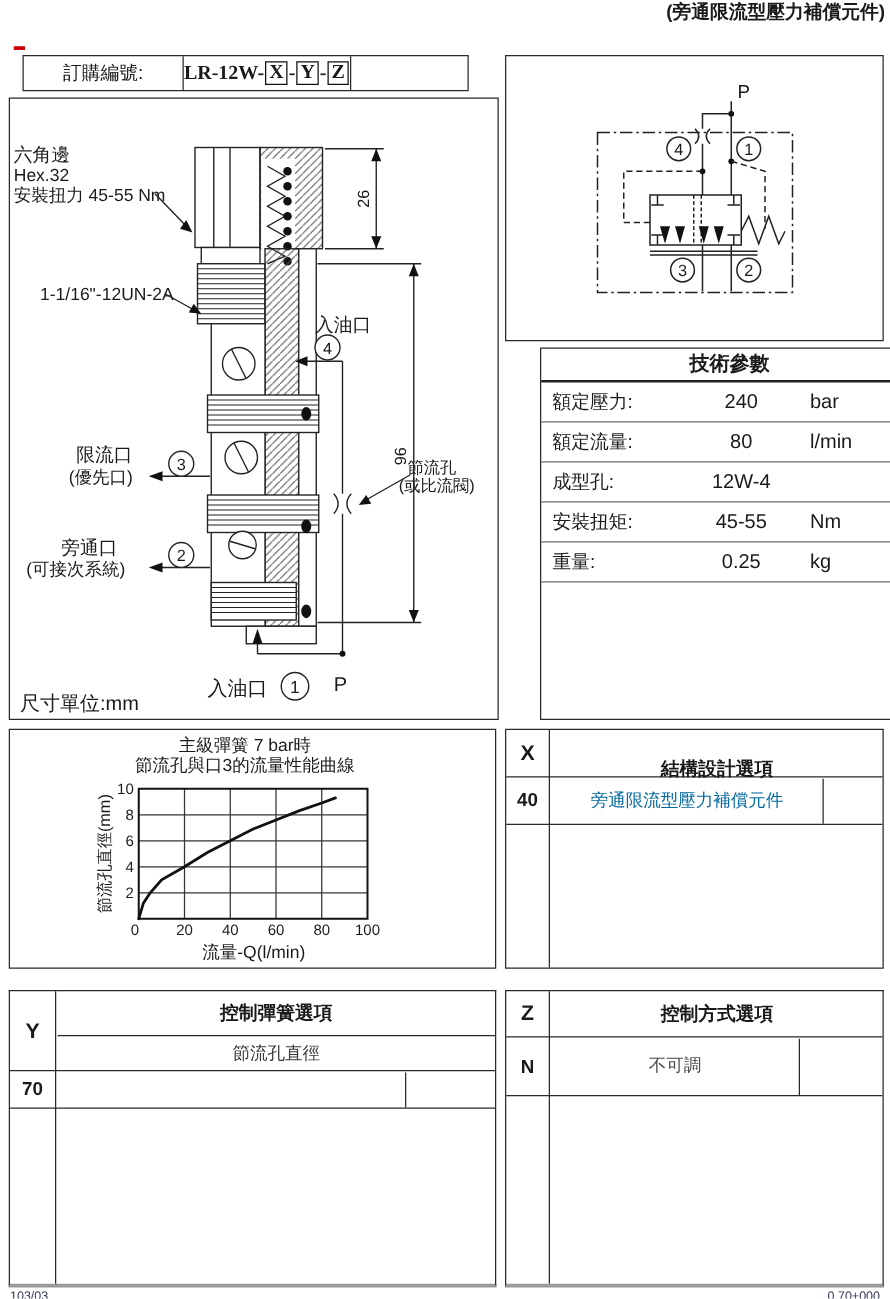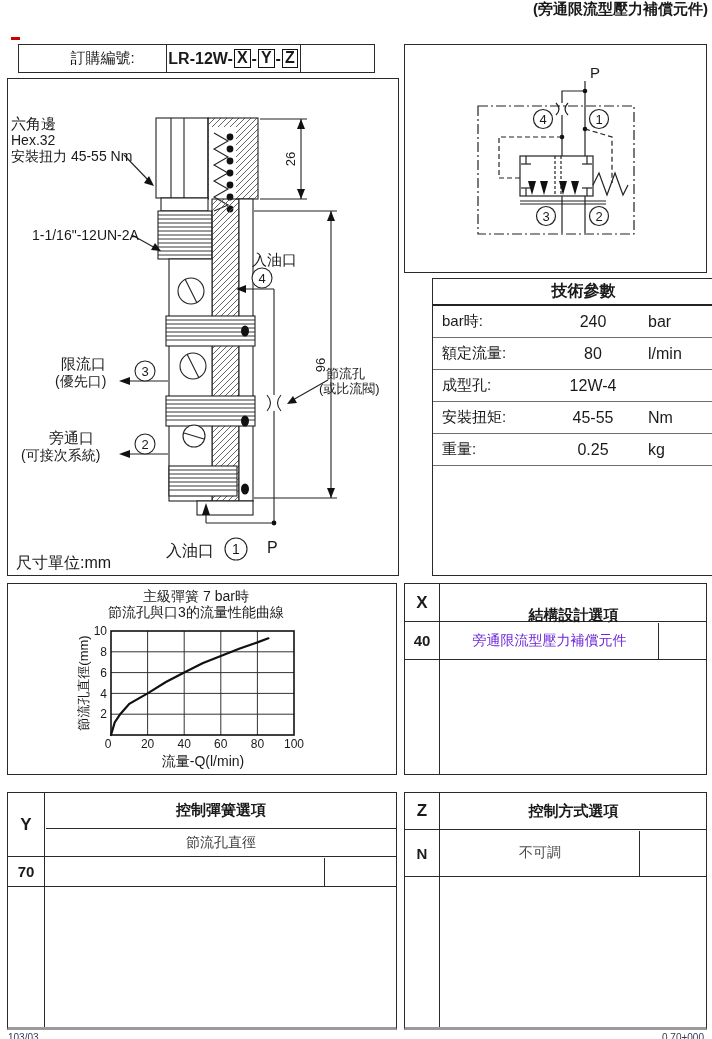--- a/index.html
+++ b/index.html
@@ -21,23 +21,23 @@
 <body>
 
 <div id="page">
 
   <div class="abs" style="right:4px;top:0;text-align:right;">
     <div style="font-size:15px;font-weight:bold;">(旁通限流型壓力補償元件)</div>
   </div>
 
   <div class="abs" style="left:11px;top:37px;width:9px;height:3px;background:#cc0000;"></div>
 
-  <div class="panel" style="left:18px;top:44px;width:357px;height:29px;display:flex;padding-left:20px;">
+  <div class="panel" style="left:18px;top:44px;width:357px;height:29px;display:flex;">
     <div class="ctr" style="width:127px;border-right:1.5px solid #2a2a2a;font-size:15px;">訂購編號:</div>
-    <div class="ctr" style="width:133px;border-right:1.5px solid #2a2a2a;font-size:16px;font-weight:bold;">
+    <div class="ctr" style="width:133px;border-right:1.5px solid #2a2a2a;font-size:16px;font-weight:bold;font-family:Liberation Serif, serif;">
       <span>LR-12W-</span>
         <span class="code-box">X</span>
         <span>-</span>
         <span class="code-box">Y</span>
         <span>-</span>
         <span class="code-box">Z</span>
     </div>
     <div style="flex:1;"></div>
   </div>
 
@@ -251,21 +251,21 @@
       <text x="138" y="79" font-size="13" text-anchor="middle">4</text>
       <text x="194" y="79" font-size="13" text-anchor="middle">1</text>
       <text x="141" y="176" font-size="13" text-anchor="middle">3</text>
       <text x="194" y="176" font-size="13" text-anchor="middle">2</text>
     </svg>
   </div>
 
   <div class="panel" style="left:404px;top:278px;width:303px;height:298px;margin-left:28px;">
     <div class="ctr" style="height:25px;font-size:16px;font-weight:bold;border-bottom:2px solid #222;">技術參數</div>
     <div class="trow">
-      <span class="lab">bar時:</span>
+      <span class="lab">額定壓力:</span>
       <span class="val">240</span>
       <span class="unit">bar</span>
     </div>
     <div class="trow">
       <span class="lab">額定流量:</span>
       <span class="val">80</span>
       <span class="unit">l/min</span>
     </div>
     <div class="trow">
       <span class="lab">成型孔:</span>
@@ -319,21 +319,21 @@
   </div>
 
   <div class="panel" style="left:404px;top:583px;width:303px;height:192px;">
     <div class="vline" style="left:34px;top:0;height:100%;"></div>
     <div class="hline" style="left:0;top:37px;width:100%;"></div>
     <div class="hline" style="left:0;top:75px;width:100%;"></div>
     <div class="vline" style="left:253px;top:38.5px;height:36.5px;"></div>
     <div class="abs ctr" style="left:0;top:0;width:34px;height:37px;font-size:17px;font-weight:bold;">X</div>
     <div class="abs ctr" style="left:36px;top:13px;width:265px;height:37px;font-size:15px;font-weight:bold;">結構設計選項</div>
     <div class="abs ctr" style="left:0;top:38px;width:34px;height:37px;font-size:15px;font-weight:bold;">40</div>
-    <div class="abs ctr" style="left:36px;top:38px;width:217px;height:37px;font-size:14px;color:#6d28d9;">旁通限流型壓力補償元件</div>
+    <div class="abs ctr" style="left:36px;top:38px;width:217px;height:37px;font-size:14px;color:#0369a1;">旁通限流型壓力補償元件</div>
   </div>
 
   <div class="panel" style="left:7px;top:792px;width:390px;height:238px;border-bottom:3px solid #9a9a9a;">
     <div class="vline" style="left:36px;top:0;height:100%;"></div>
     <div class="hline" style="left:37.5px;top:35px;right:0;"></div>
     <div class="hline" style="left:0;top:63px;width:100%;"></div>
     <div class="hline" style="left:0;top:93px;width:100%;"></div>
     <div class="vline" style="left:316px;top:64.5px;height:28.5px;"></div>
     <div class="abs ctr" style="left:0;top:0;width:36px;height:63px;font-size:17px;font-weight:bold;">Y</div>
     <div class="abs ctr" style="left:38px;top:0;width:350px;height:35px;font-size:15px;font-weight:bold;">控制彈簧選項</div>

